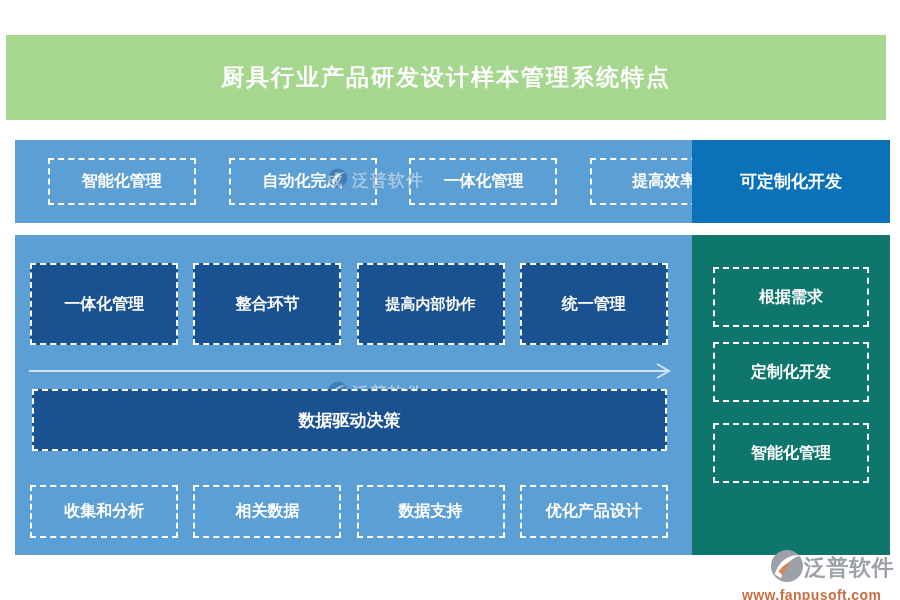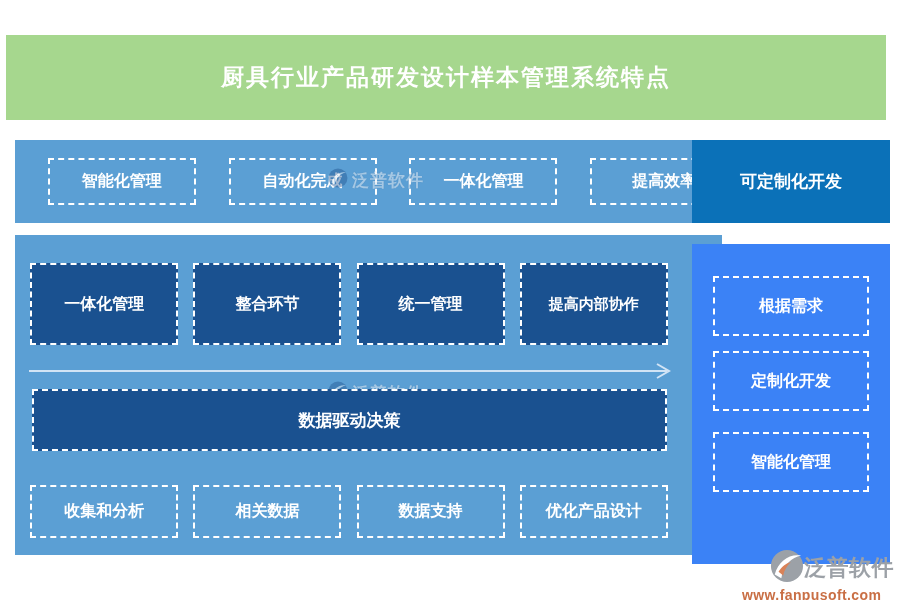--- a/index.html
+++ b/index.html
@@ -54,22 +54,22 @@
     display:flex;align-items:center;justify-content:center;
     color:#ffffff;font-size:17px;font-weight:bold;z-index:2;
   }
   .row-bottom{
     position:absolute;left:0;top:250px;width:668px;
     display:flex;justify-content:space-evenly;
   }
   .row-bottom .box-dashed{height:53px;}
   
   .panel-right{
-    position:absolute;left:692px;top:244px;width:198px;height:320px;
-    background:#3b82f6;
+    position:absolute;left:692px;top:235px;width:198px;height:320px;
+    background:#0f766e;
   }
   .side-box{
     position:absolute;left:21px;width:156px;height:60px;
     border:2px dashed #ffffff;box-sizing:border-box;
     display:flex;align-items:center;justify-content:center;
     color:#ffffff;font-size:16px;font-weight:bold;white-space:nowrap;
   }
   
   .watermark{
     position:absolute;display:flex;align-items:center;gap:4px;
@@ -120,22 +120,22 @@
     <span class="wm-text">泛普软件</span>
   </div>
 
   <div class="side-top">可定制化开发</div>
 
   <div class="panel-mid">
 
     <div class="row-solid">
       <div class="box-solid">一体化管理</div>
       <div class="box-solid">整合环节</div>
+      <div class="box-solid small">提高内部协作</div>
       <div class="box-solid">统一管理</div>
-      <div class="box-solid small">提高内部协作</div>
     </div>
 
     <div class="arrow-wrap">
       <svg width="650" height="16" viewBox="0 0 650 16">
         <line x1="2" y1="8" x2="640" y2="8" stroke="#D2E4F5" stroke-width="2"></line>
         <path d="M630 1 L642 8 L630 15" fill="none" stroke="#D2E4F5" stroke-width="2"></path>
       </svg>
     </div>
 
     <div class="watermark wm-2">

